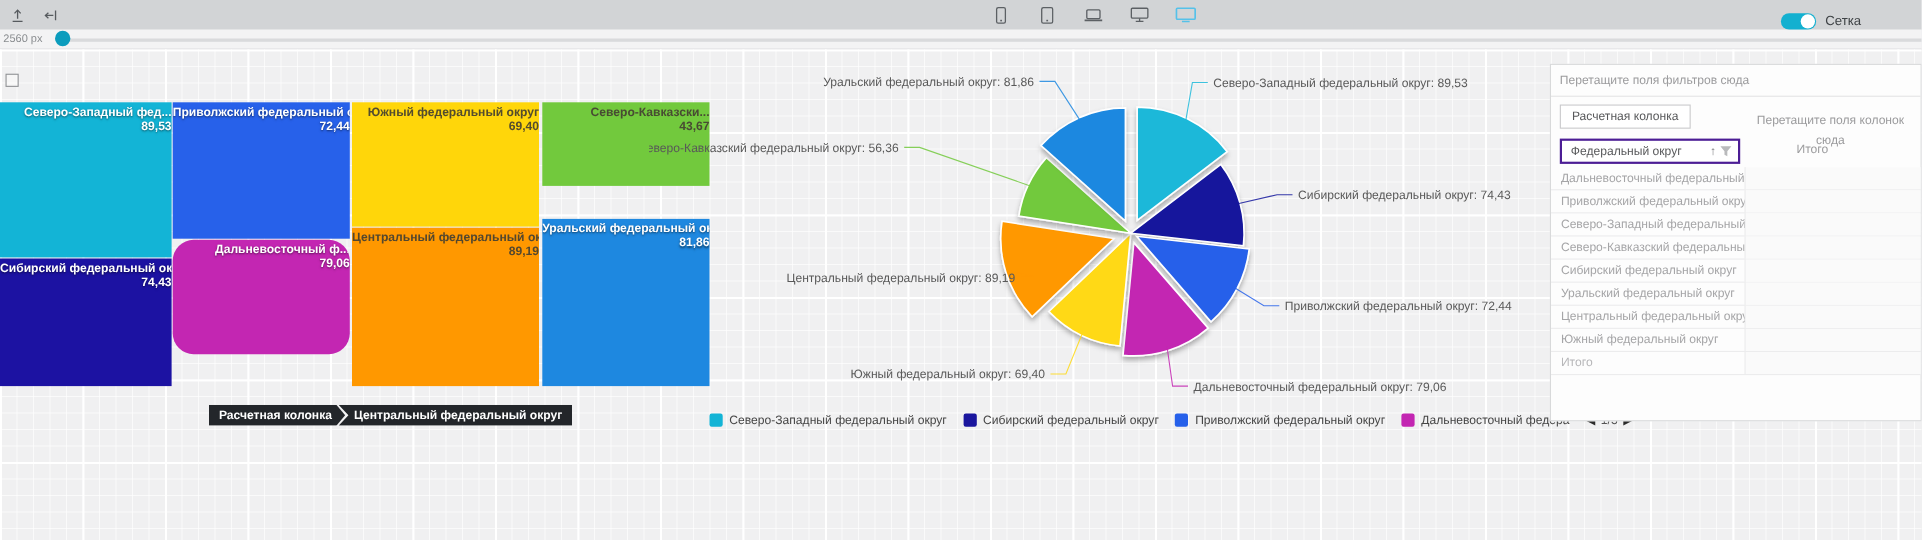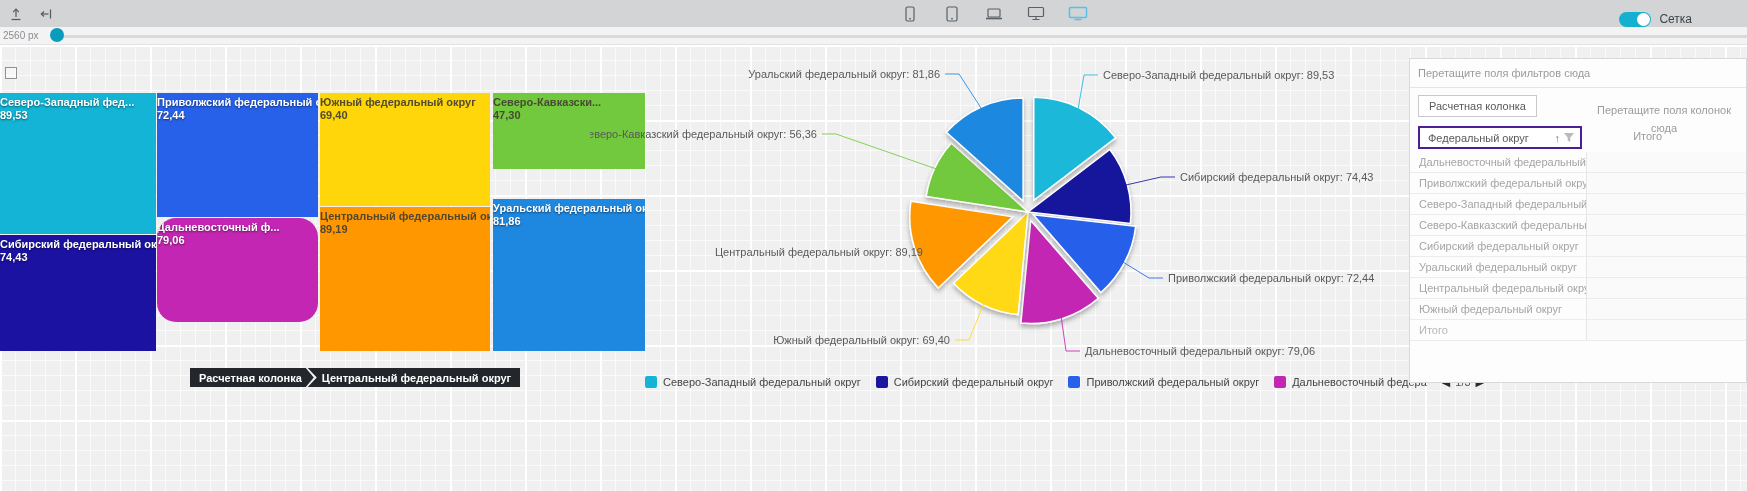--- a/index.html
+++ b/index.html
@@ -33,21 +33,21 @@
       linear-gradient(90deg,#ffffff 2px,transparent 2px),
       linear-gradient(#ffffff 2px,transparent 2px),
       linear-gradient(90deg,rgba(255,255,255,.65) 1px,transparent 1px),
       linear-gradient(rgba(255,255,255,.65) 1px,transparent 1px);
     background-size:75px 75px,75px 75px,15px 15px,15px 15px; }
   .sel-handle { position:absolute; left:5px; top:22px; width:12px; height:12px;
     border:1px solid #8f9194; background:rgba(255,255,255,.4); }
 
   
   #treemap { position:absolute; left:0; top:48px; width:645px; height:258px; }
-  .tm-cell { position:absolute; overflow:hidden; text-align:left; padding-top:3px; cursor:pointer; }
+  .tm-cell { position:absolute; overflow:hidden; text-align:right; padding-top:3px; cursor:pointer; }
   .tm-name { display:block; font-size:11px; font-weight:bold; white-space:nowrap; line-height:13px; }
   .tm-val  { display:block; font-size:11px; font-weight:bold; line-height:13px; }
   .tm-light { color:#fff; text-shadow:0 1px 2px rgba(0,0,0,.55); }
   .tm-dark  { color:rgba(68,64,50,.92); }
 
   
   #pie { position:absolute; left:590px; top:5px; width:830px; height:330px; }
   #pie text { font-size:11px; fill:#595959; }
 
   
@@ -187,21 +187,21 @@
         <div class="tm-cell tm-dark" style="left: 320px; top: 0px; width: 170px; height: 113px; background: rgb(255, 214, 10);">
           <span class="tm-name">Южный федеральный округ</span>
           <span class="tm-val">69,40</span>
         </div>
         <div class="tm-cell tm-dark" style="left: 320px; top: 114px; width: 170px; height: 144px; background: rgb(255, 152, 0);">
           <span class="tm-name">Центральный федеральный округ</span>
           <span class="tm-val">89,19</span>
         </div>
         <div class="tm-cell tm-dark" style="left: 493px; top: 0px; width: 152px; height: 76px; background: rgb(114, 201, 61);">
           <span class="tm-name">Северо-Кавказски...</span>
-          <span class="tm-val">47,30</span>
+          <span class="tm-val">43,67</span>
         </div>
         <div class="tm-cell tm-light" style="left: 493px; top: 106px; width: 152px; height: 152px; background: rgb(30, 136, 224);">
           <span class="tm-name">Уральский федеральный округ</span>
           <span class="tm-val">81,86</span>
         </div>
       </div>
 
     <svg id="pie" viewBox="0 0 830 330">
       <defs>
         <filter id="ds" x="-30%" y="-30%" width="160%" height="160%">

